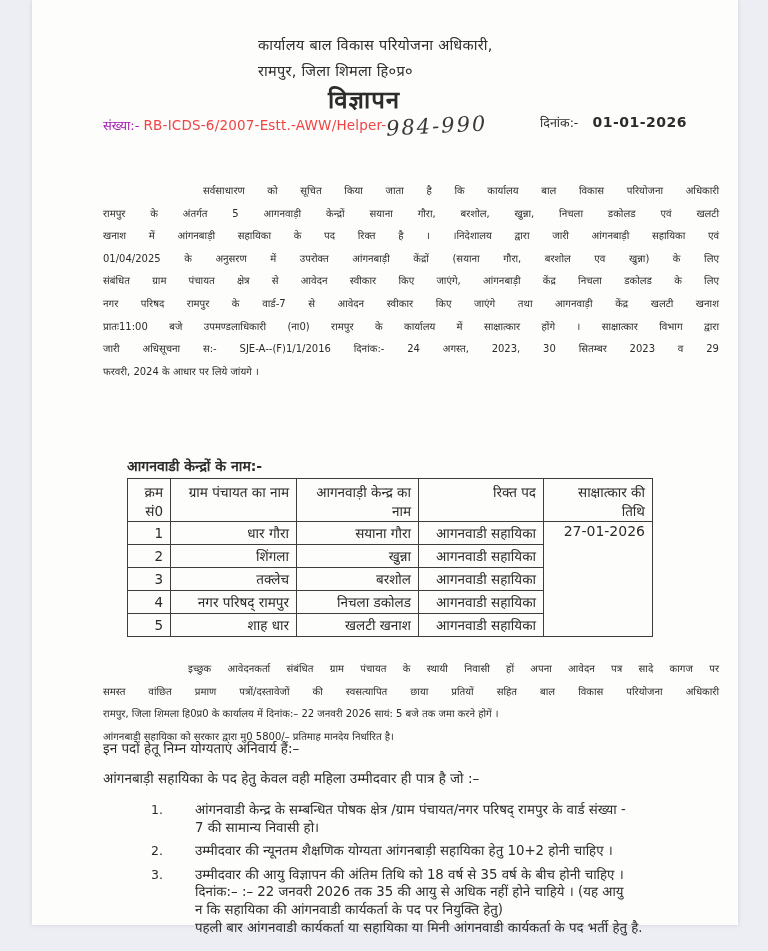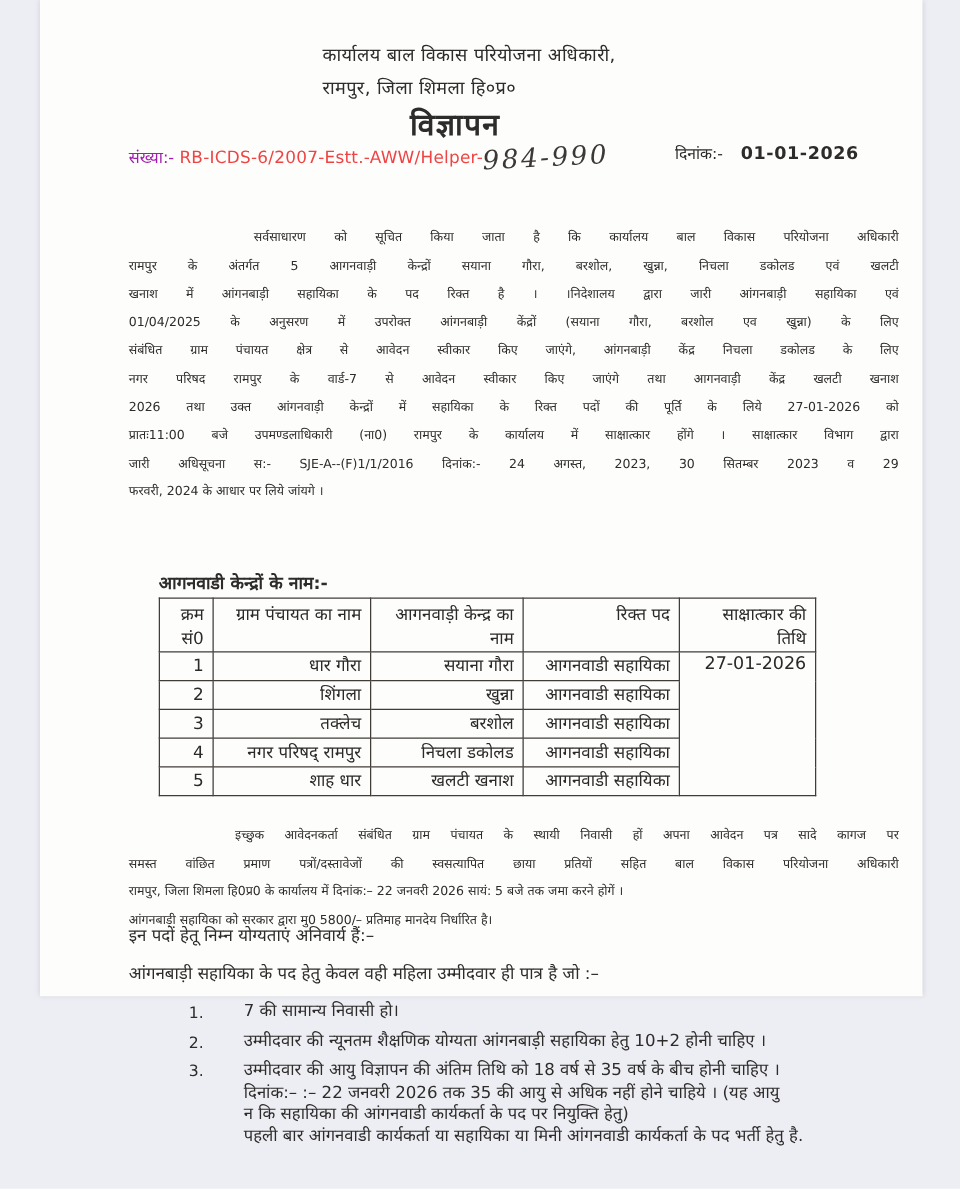--- a/index.html
+++ b/index.html
@@ -6,21 +6,21 @@
   html,body { width:768px; height:951px; }
   body {
     font-family:"DejaVu Sans", sans-serif;
     background:#edeef3;
     position:relative;
     overflow:hidden;
     color:#2e2c2b;
   }
   .page {
     position:absolute; left:32px; top:0;
-    width:706px; height:797px;
+    width:706px; height:925px;
     background:#fdfdfc;
     box-shadow:0 0 4px rgba(120,120,140,.25);
   }
   
   .office { position:absolute; top:32px; left:226px; font-size:14.5px; line-height:26px; letter-spacing:.3px; }
   .notice-title { position:absolute; top:82px; left:296px; font-size:24px; font-weight:bold; letter-spacing:1px; }
   .refline { position:absolute; top:111px; left:71px; width:616px; height:34px; font-size:13px; }
   .ref-label { color:#a21caf; }
   .ref-value { font-size:13.5px; letter-spacing:.2px; color:#ef4444; }
   .handwritten {
@@ -85,21 +85,20 @@
     </span>
   </div>
 
   <div class="para para1">
     <div class="pline ind1">सर्वसाधारण को सूचित किया जाता है कि कार्यालय बाल विकास परियोजना अधिकारी</div>
     <div class="pline">रामपुर के अंतर्गत 5 आगनवाड़ी केन्द्रों सयाना गौरा, बरशोल, खुन्ना, निचला डकोलड एवं खलटी</div>
     <div class="pline">खनाश में आंगनबाड़ी सहायिका के पद रिक्त है । ।निदेशालय द्वारा जारी आंगनबाड़ी सहायिका एवं</div>
     <div class="pline">01/04/2025 के अनुसरण में उपरोक्त आंगनबाड़ी केंद्रों (सयाना गौरा, बरशोल एव खुन्ना) के लिए</div>
     <div class="pline">संबंधित ग्राम पंचायत क्षेत्र से आवेदन स्वीकार किए जाएंगे, आंगनबाड़ी केंद्र निचला डकोलड के लिए</div>
     <div class="pline">नगर परिषद रामपुर के वार्ड-7 से आवेदन स्वीकार किए जाएंगे तथा आगनवाड़ी केंद्र खलटी खनाश</div>
-    <div class="pline">2026 तथा उक्त आंगनवाड़ी केन्द्रों में सहायिका के रिक्त पदों की पूर्ति के लिये 27-01-2026 को</div>
     <div class="pline">प्रातः11:00 बजे उपमण्डलाधिकारी (ना0) रामपुर के कार्यालय में साक्षात्कार होंगे । साक्षात्कार विभाग द्वारा</div>
     <div class="pline">जारी अधिसूचना स:- SJE-A--(F)1/1/2016 दिनांक:- 24 अगस्त, 2023, 30 सितम्बर 2023 व 29</div>
     <div class="pline short">फरवरी, 2024 के आधार पर लिये जांयगे ।</div>
   </div>
 
   <div class="tbl-heading">आगनवाडी केन्द्रों के नाम:-</div>
 
   <table class="centres">
     <tbody>
         <tr>
@@ -150,20 +149,21 @@
     <div class="pline short">आंगनबाड़ी सहायिका को सरकार द्वारा मु0 5800/– प्रतिमाह मानदेय निर्धारित है।</div>
   </div>
 
   <div class="qual-intro">इन पदों हेतू निम्न योग्यताएं अनिवार्य हैं:–</div>
   <div class="elig-intro">आंगनबाड़ी सहायिका के पद हेतु केवल वही महिला उम्मीदवार ही पात्र है जो :–</div>
 
   <div class="conds">
     <div class="cond">
       <div class="num">1.</div>
       <div class="ctext">
+        <div class="cline">आंगनवाडी केन्द्र के सम्बन्धित पोषक क्षेत्र /ग्राम पंचायत/नगर परिषद् रामपुर के वार्ड संख्या -</div>
         <div class="cline">7  की सामान्य निवासी हो।</div>
       </div>
     </div>
     <div class="cond">
       <div class="num">2.</div>
       <div class="ctext">
         <div class="cline">उम्मीदवार की न्यूनतम शैक्षणिक योग्यता आंगनबाड़ी सहायिका हेतु 10+2 होनी चाहिए ।</div>
       </div>
     </div>
     <div class="cond">

